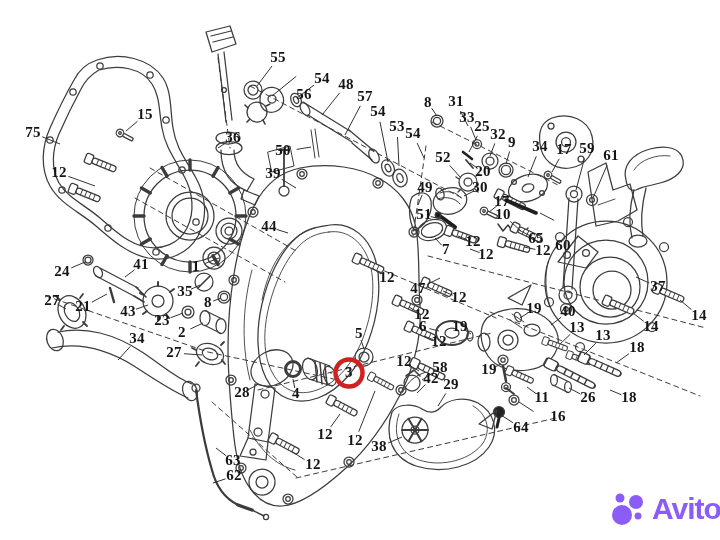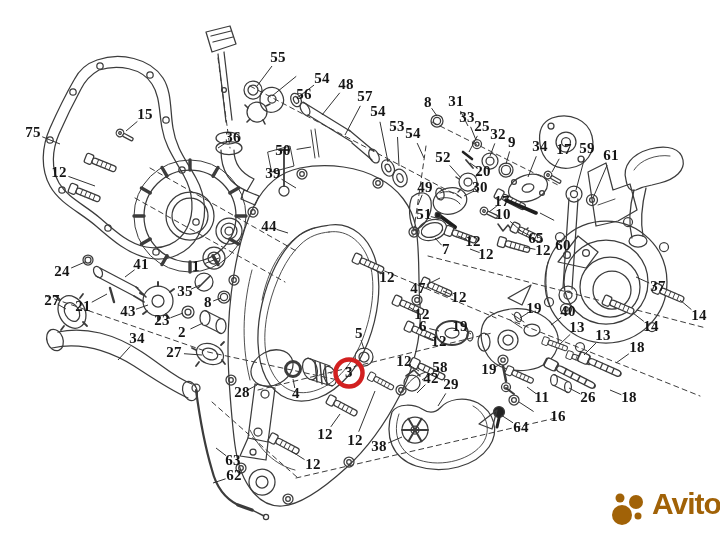--- a/index.html
+++ b/index.html
@@ -3,22 +3,22 @@
 <meta charset="utf-8">
 <style>
   html,body{margin:0;padding:0;background:#fff;}
   .stage{position:relative;width:720px;height:540px;background:#ffffff;overflow:hidden;
          font-family:"Liberation Serif",serif;}
   .art,.overlay{position:absolute;left:0;top:0;width:720px;height:540px;}
   .callouts{position:absolute;left:0;top:0;width:720px;height:540px;pointer-events:none;}
   .callout{position:absolute;transform:translate(-50%,-54%);
            font:700 15px "Liberation Serif",serif;color:#151515;letter-spacing:.3px;
            white-space:nowrap;}
-  .watermark{position:absolute;left:608px;top:489px;display:flex;
-             color:#a16207;}
+  .watermark{position:absolute;left:608px;top:489px;display:flex;align-items:center;
+             color:#8b5cf6;}
   .watermark .wm-text{font:700 30px "Liberation Sans",sans-serif;letter-spacing:-1px;
              line-height:1;margin-left:2px;}
 </style>
 </head>
 <body>
 
 <div class="stage">
 
   <svg class="art" viewBox="0 0 720 540">
     <defs>

